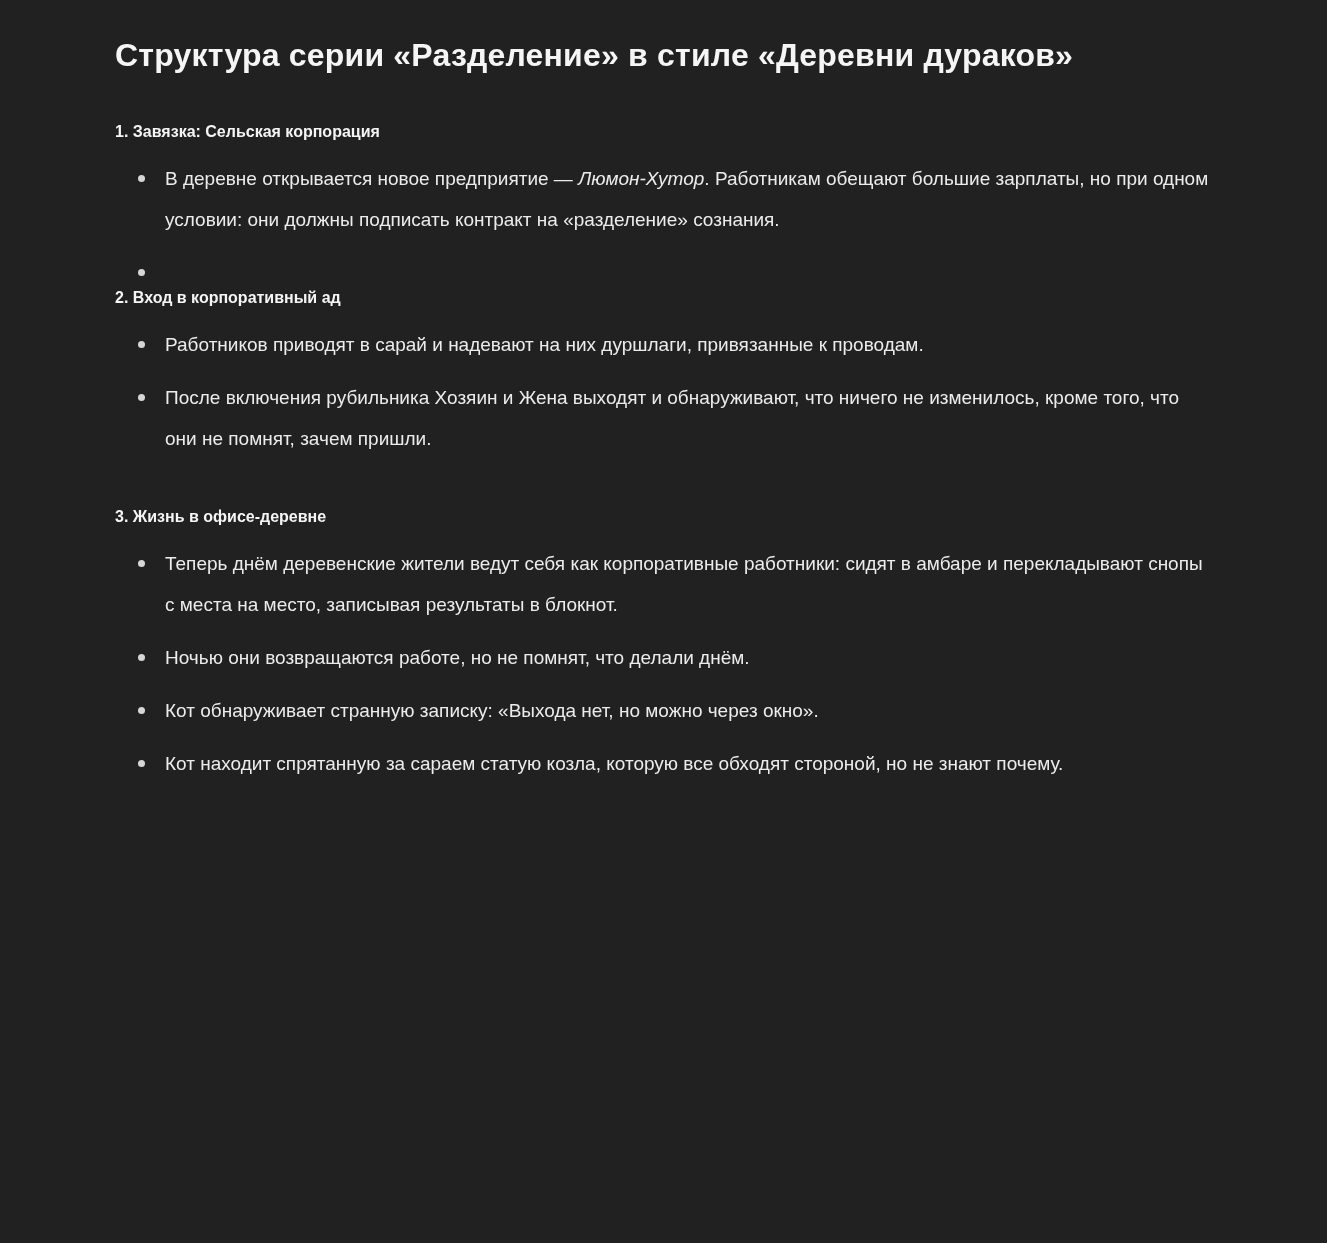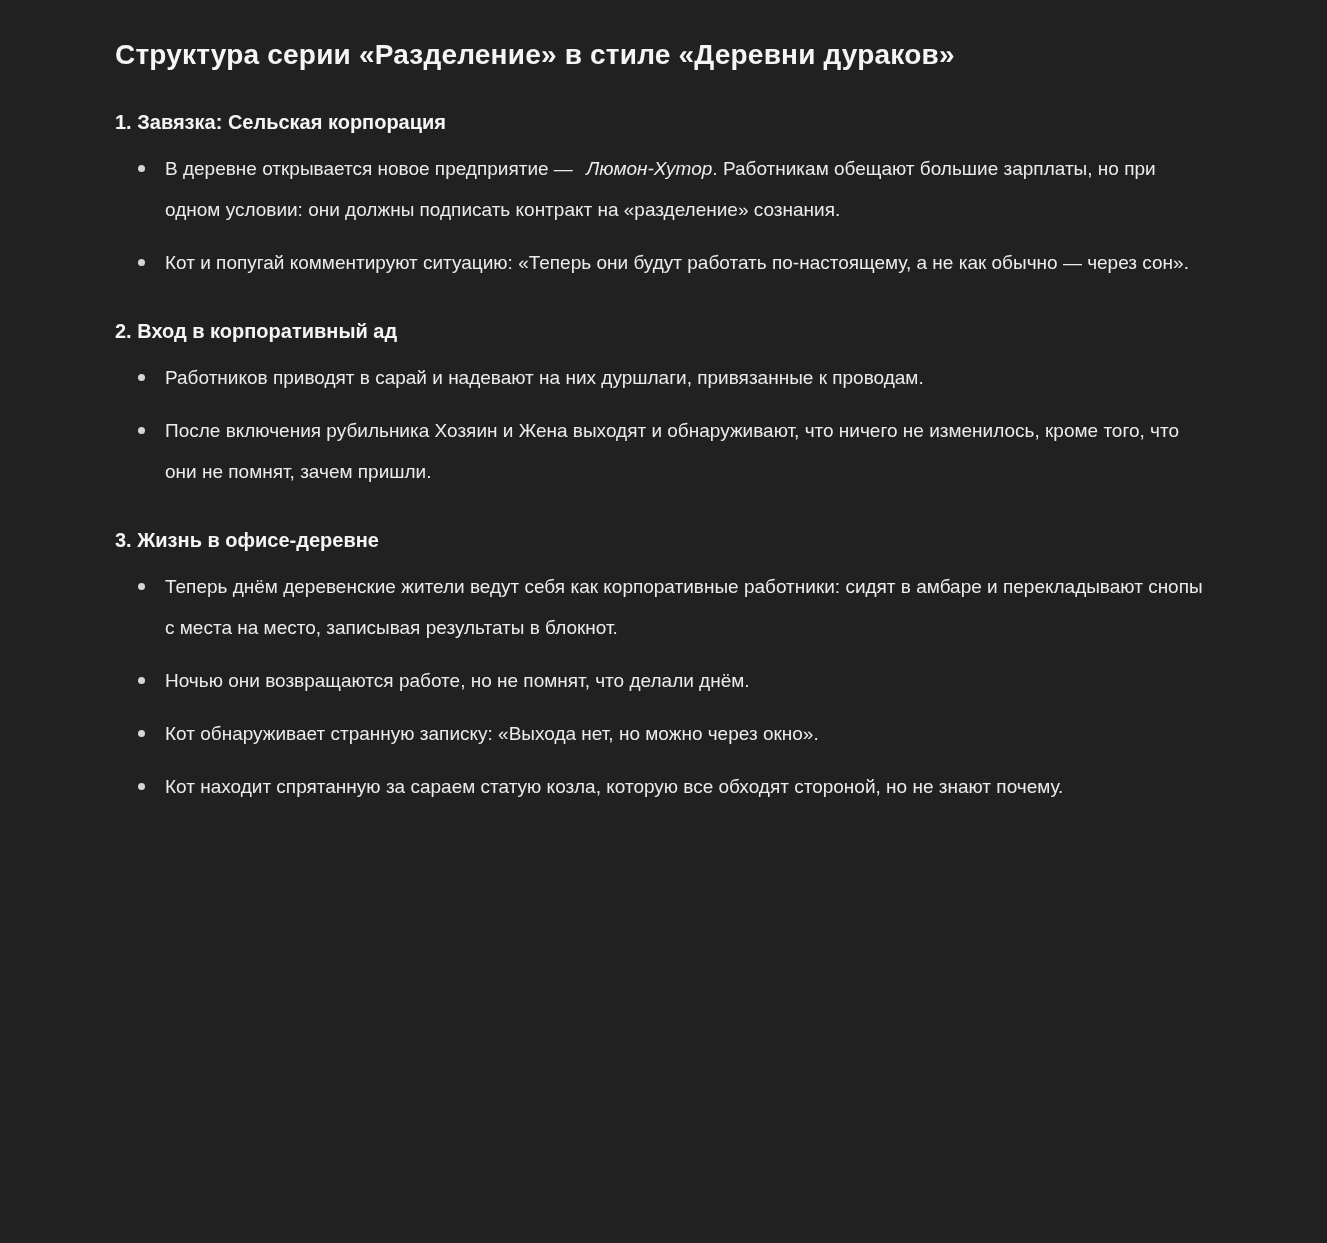--- a/index.html
+++ b/index.html
@@ -12,29 +12,29 @@
     width: 1327px;
     min-height: 1243px;
     font-family: "Liberation Sans", "DejaVu Sans", sans-serif;
     color: #ececec;
   }
   .doc {
     padding: 36px 115px 30px 115px;
   }
   h1.doc-title {
     margin: 0 0 34px 0;
-    font-size: 28px;
+    font-size: 32px;
     line-height: 38px;
     font-weight: 700;
     color: #f5f5f5;
     letter-spacing: 0.2px;
   }
   h3.section-heading {
-    margin: 34px 0 12px 0;
-    font-size: 20px;
+    margin: 44px 0 12px 0;
+    font-size: 16px;
     line-height: 28px;
     font-weight: 700;
     color: #f5f5f5;
   }
   ul.bullet-list {
     list-style: none;
     margin: 0;
     padding: 0 0 0 50px;
   }
   ul.bullet-list li {
@@ -50,40 +50,38 @@
     left: -27px;
     top: 17px;
     width: 7px;
     height: 7px;
     border-radius: 50%;
     background: #d6d6d6;
   }
   em.inline-italic {
     font-style: italic;
     color: inherit;
-    margin-left: 8px;
   }
 </style>
 </head>
 <body>
 
 <main class="doc">
 
   <h1 class="doc-title">Структура серии «Разделение» в стиле «Деревни дураков»</h1>
 
   <section>
     <h3 class="section-heading">1. Завязка: Сельская корпорация</h3>
     <ul class="bullet-list">
       <li>
         <span class="bullet-dot"></span>
         <span>В деревне открывается новое предприятие — </span><em class="inline-italic">Люмон-Хутор</em><span>. Работникам обещают большие зарплаты, но при одном условии: они должны подписать контракт на «разделение» сознания.</span>
       </li>
       <li>
         <span class="bullet-dot"></span>
-        <span>Кот и попугай комментируют ситуацию: «Теперь они будут работать по-настоящему, а не как обычно — через сон».</span>
       </li>
     </ul>
   </section>
 
   <section>
     <h3 class="section-heading">2. Вход в корпоративный ад</h3>
     <ul class="bullet-list">
       <li>
         <span class="bullet-dot"></span>
         <span>Работников приводят в сарай и надевают на них дуршлаги, привязанные к проводам.</span>

